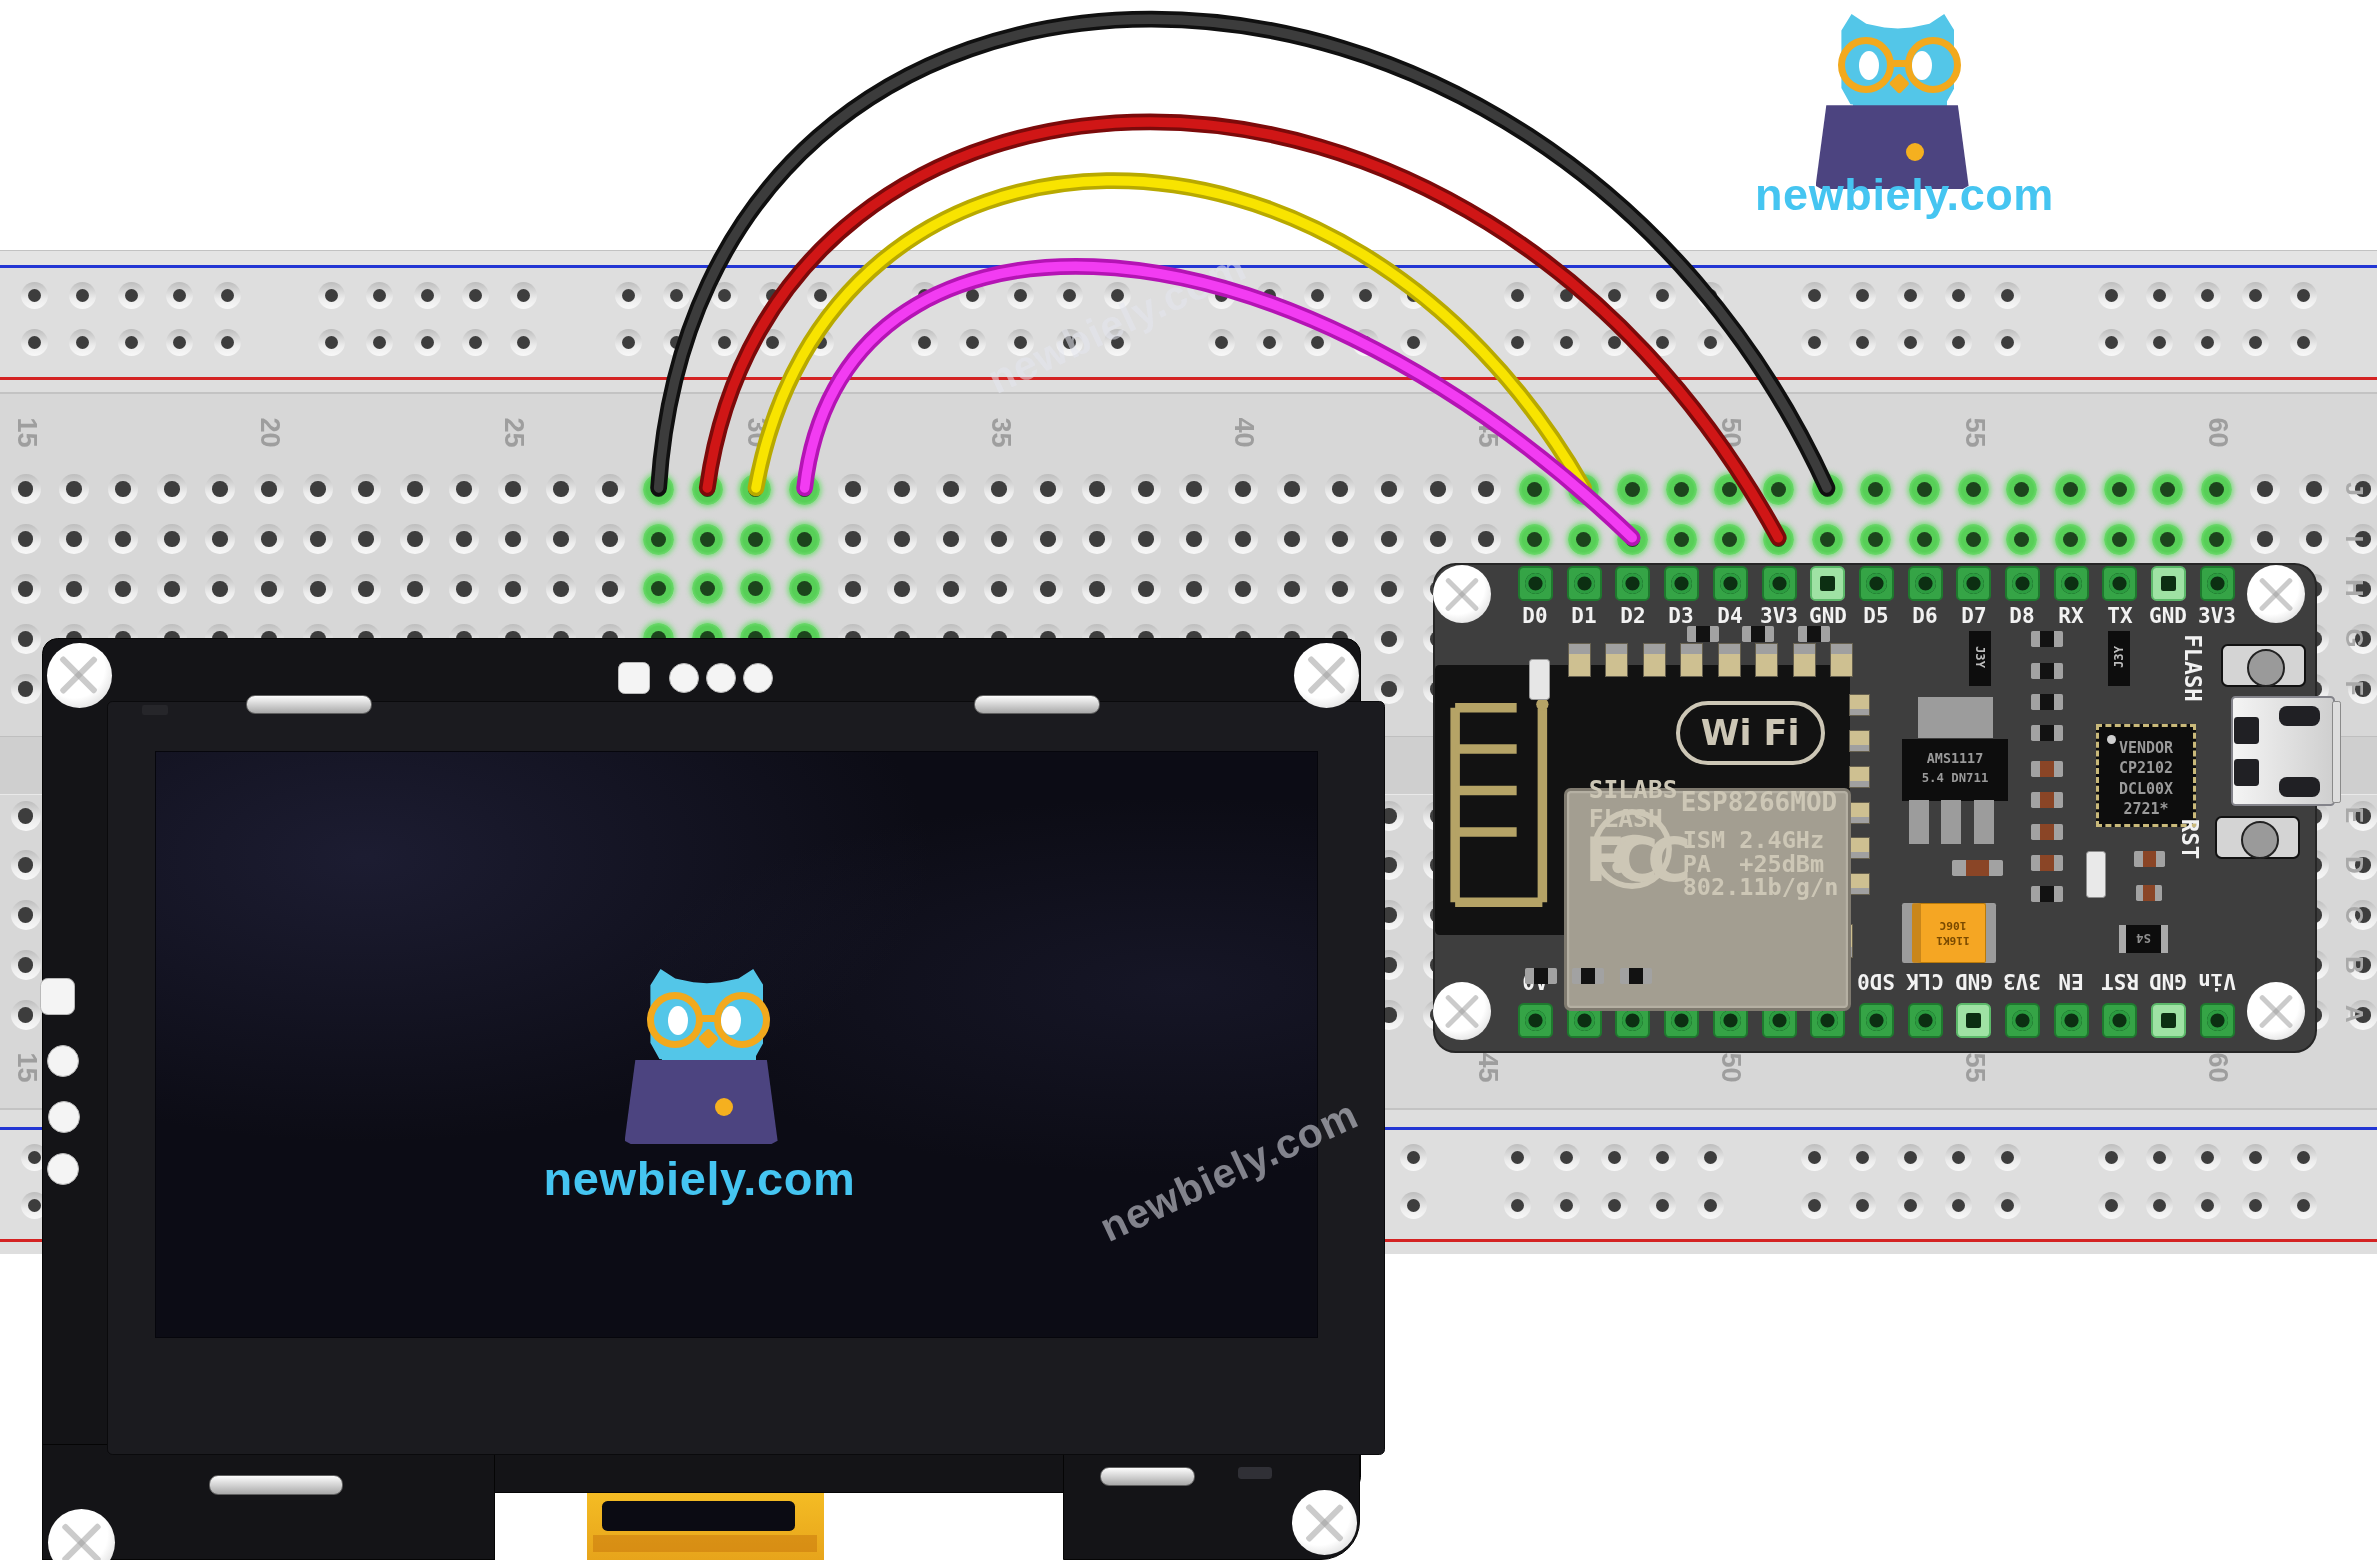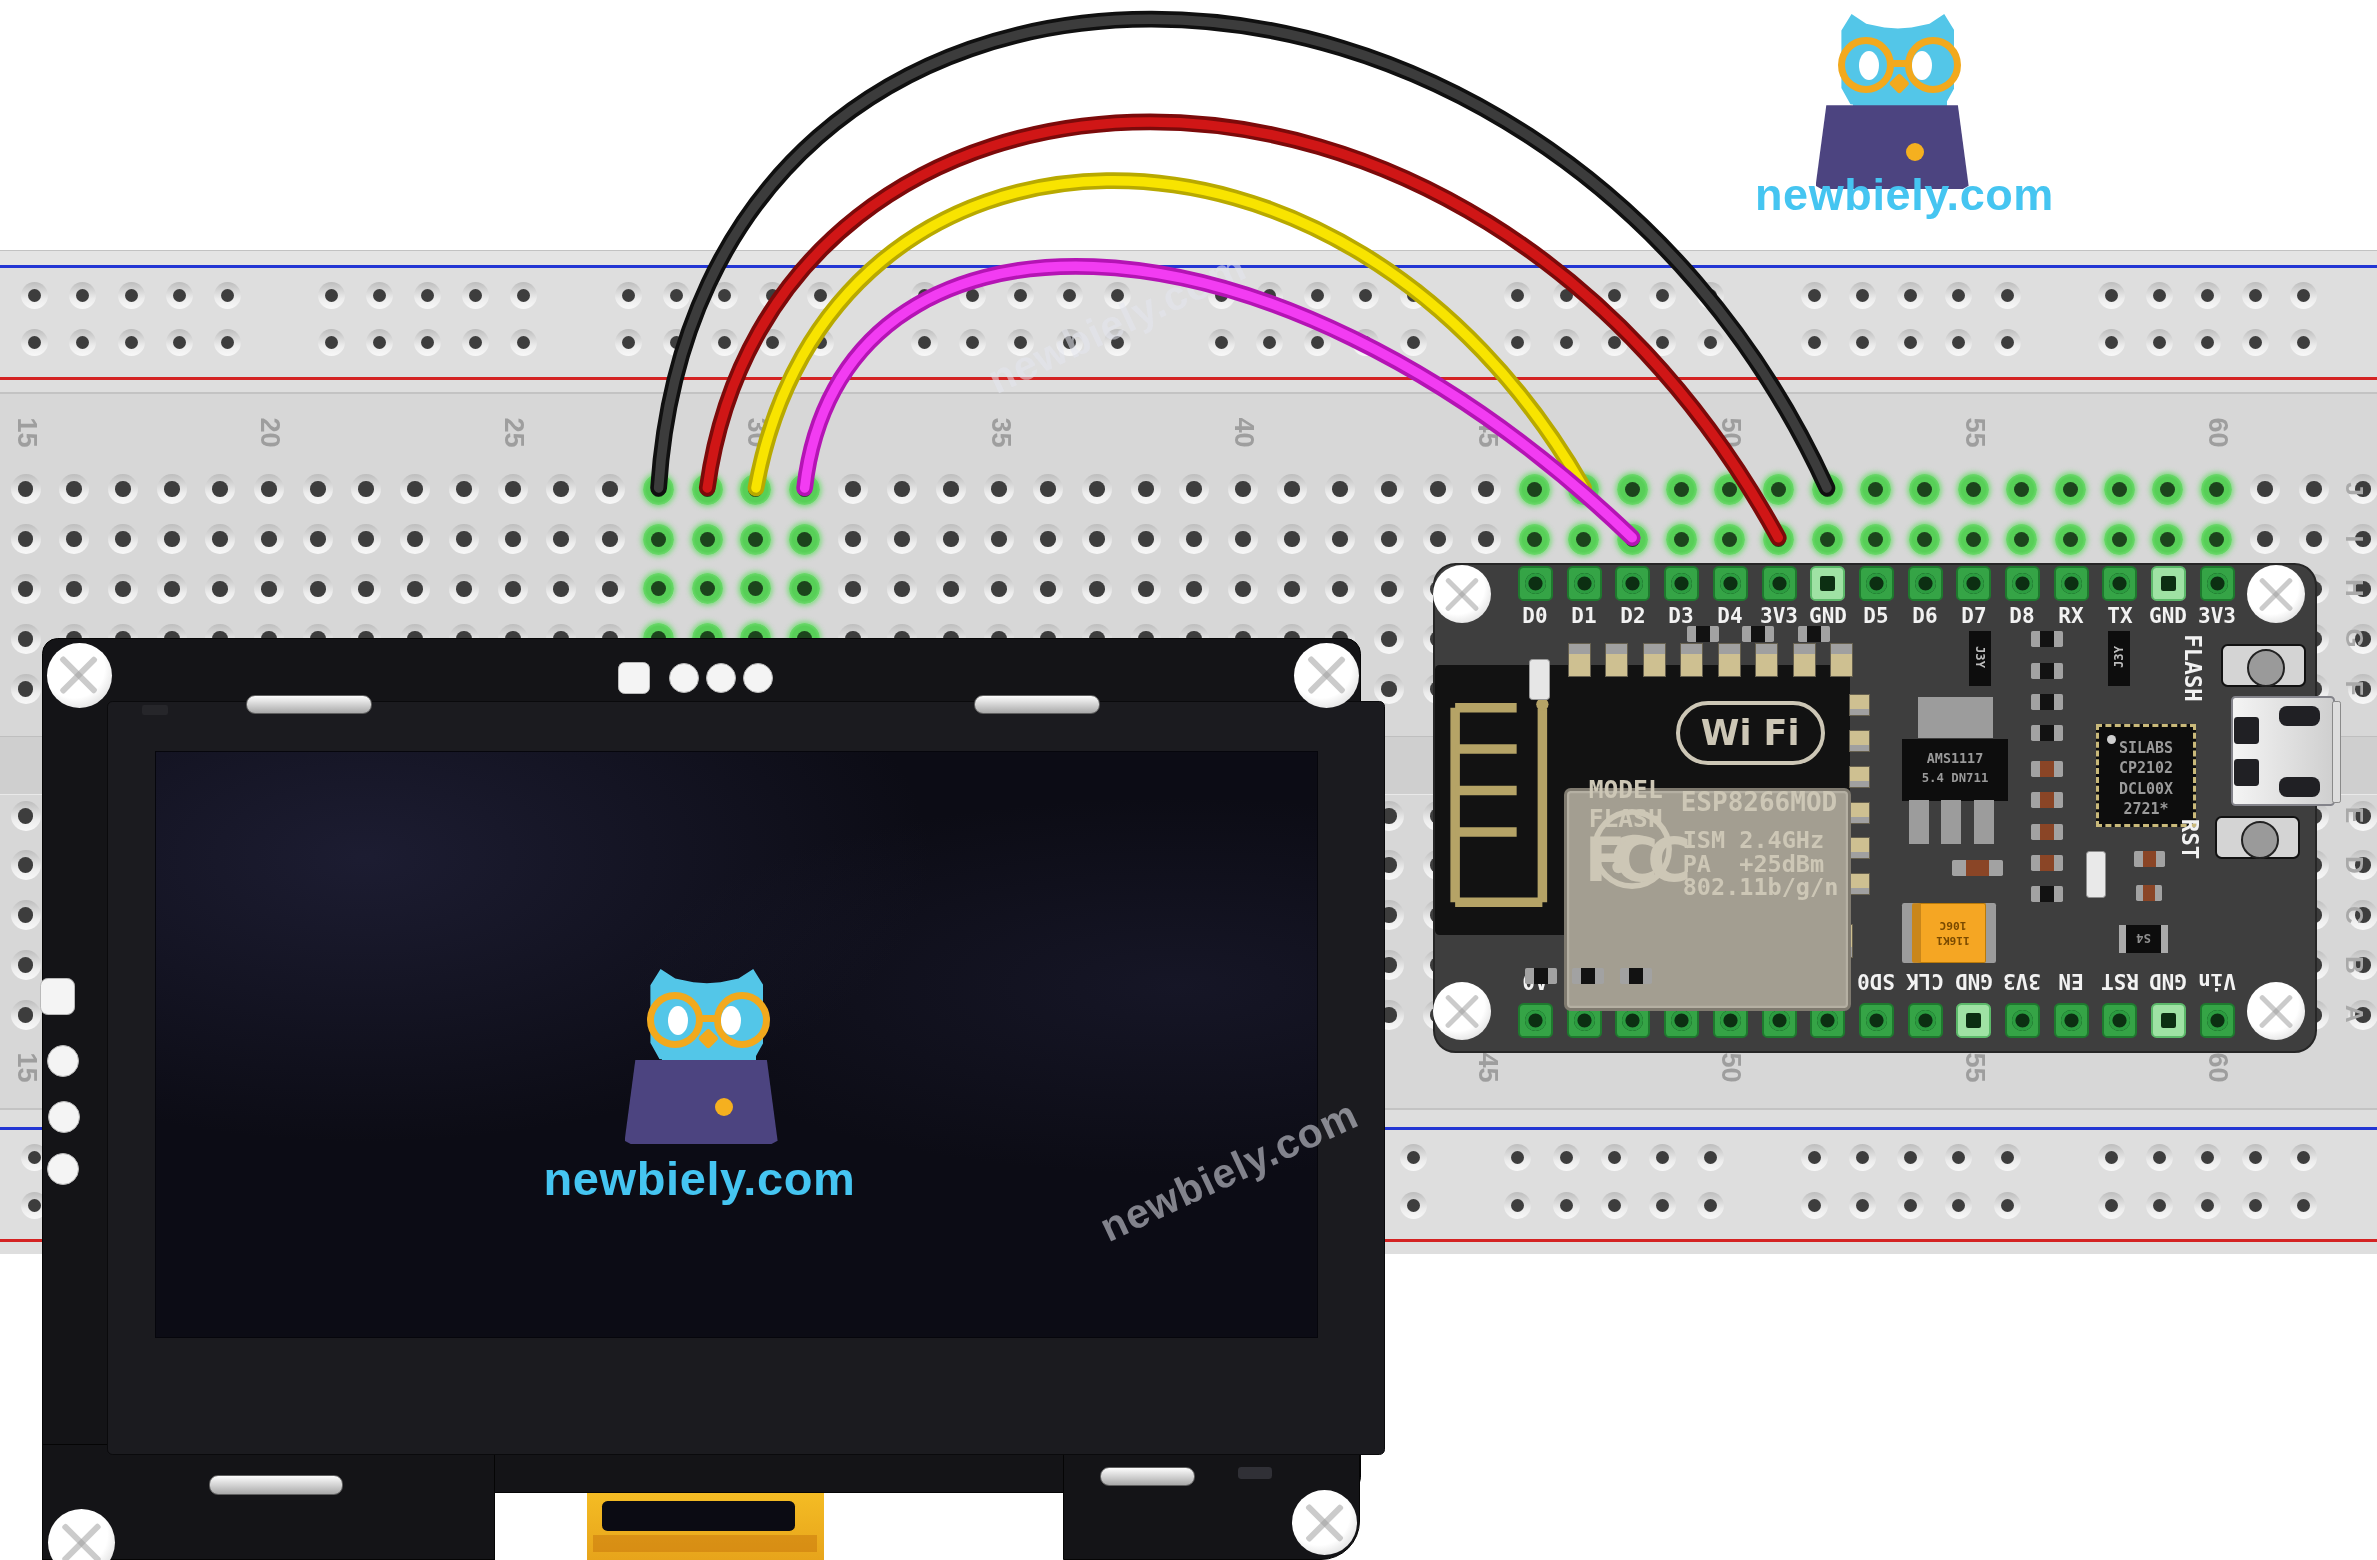--- a/index.html
+++ b/index.html
@@ -985,41 +985,41 @@
       <div class="shield"></div>
       <svg width="90" height="90" style="left:152px;top:139px;" viewBox="0 0 160 160">
         <g stroke="#cdc7b6" stroke-width="10" fill="none">
           <circle cx="80" cy="80" r="66"></circle>
           <path d="M52,96 A34,34 0 0 1 86,62"></path>
           <path d="M52,70 A58,58 0 0 1 112,66"></path>
         </g>
         <circle cx="56" cy="112" r="11" fill="#cdc7b6"></circle>
       </svg>
       <div class="stadium" style="left:241px;top:36px;width:149px;height:64px;line-height:56px;">Wi Fi</div>
-      <div class="silk" style="left:154px;top:110px;font-size:24.6px;">MODEL</div>
+      <div class="silk" style="left:154px;top:110px;font-size:24.6px;">SILABS</div>
       <div class="silk" style="left:154px;top:139px;font-size:24.6px;">FLASH</div>
       <div class="silk" style="left:246px;top:122px;font-size:26px;">ESP8266MOD</div>
       <div class="fcc" style="left:150px;top:160px;">FCC</div>
       <div class="silk" style="left:248px;top:161px;font-size:23.5px;">ISM 2.4GHz</div>
       <div class="silk" style="left:248px;top:185px;font-size:23.5px;">PA  +25dBm</div>
       <div class="silk" style="left:248px;top:208px;font-size:23.5px;">802.11b/g/n</div>
     </div>
 
     <div class="leg" style="left:485px;top:134px;width:75px;height:41px;"></div>
     <div class="chip" style="left:469px;top:176px;width:106px;height:62px;">
       <div class="chip-txt" style="top:12.3px;font-size:13.4px;">AMS1117</div>
       <div class="chip-txt" style="top:32px;font-size:12.3px;">5.4  DN711</div>
     </div>
     <div class="leg" style="left:476px;top:237px;width:20px;height:44px;"></div>
     <div class="leg" style="left:508px;top:237px;width:20px;height:44px;"></div>
     <div class="leg" style="left:541px;top:237px;width:20px;height:44px;"></div>
 
     <div class="chip" style="left:663px;top:161px;width:100px;height:103px;border:3.4px dashed #c9b97a;">
       <div style="left:7.8px;top:7.8px;width:9px;height:9px;border-radius:50%;background:#cfcfcf;"></div>
-      <div class="chip-txt" style="top:12.3px;font-size:15px;">SILABS</div>
+      <div class="chip-txt" style="top:12.3px;font-size:15px;">VENDOR</div>
       <div class="chip-txt" style="top:32px;font-size:15px;">CP2102</div>
       <div class="chip-txt" style="top:53px;font-size:15px;">DCL00X</div>
       <div class="chip-txt" style="top:73px;font-size:15px;">2721*</div>
     </div>
 
     <div class="chip" style="left:536px;top:68px;width:22.4px;height:55px;">
       <div class="chip-txt" style="top:19px;font-size:12.3px;color:#bdbdbd;transform:rotate(90deg);">J3Y</div>
     </div>
     <div class="chip" style="left:675px;top:68px;width:22.4px;height:55px;">
       <div class="chip-txt" style="top:19px;font-size:12.3px;color:#bdbdbd;transform:rotate(-90deg);">J3Y</div>

